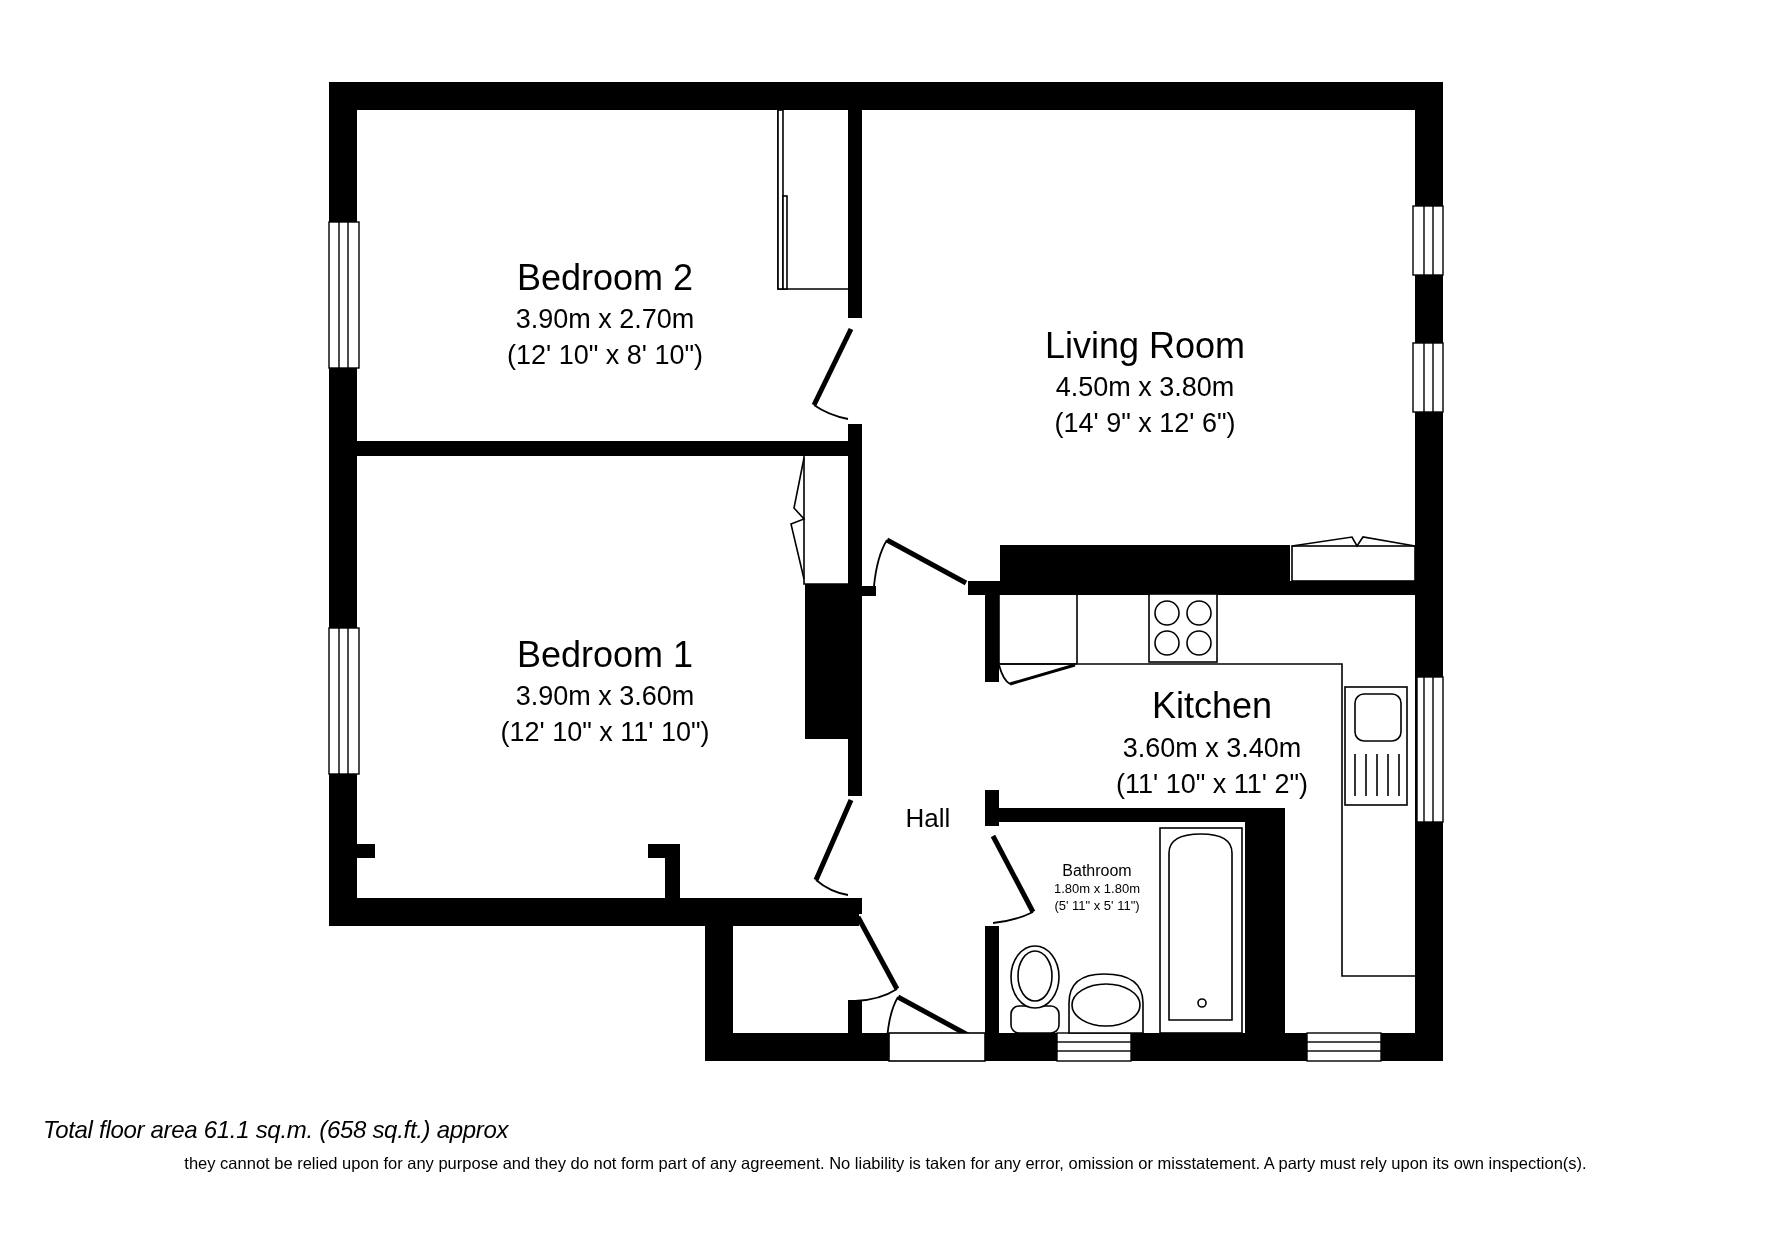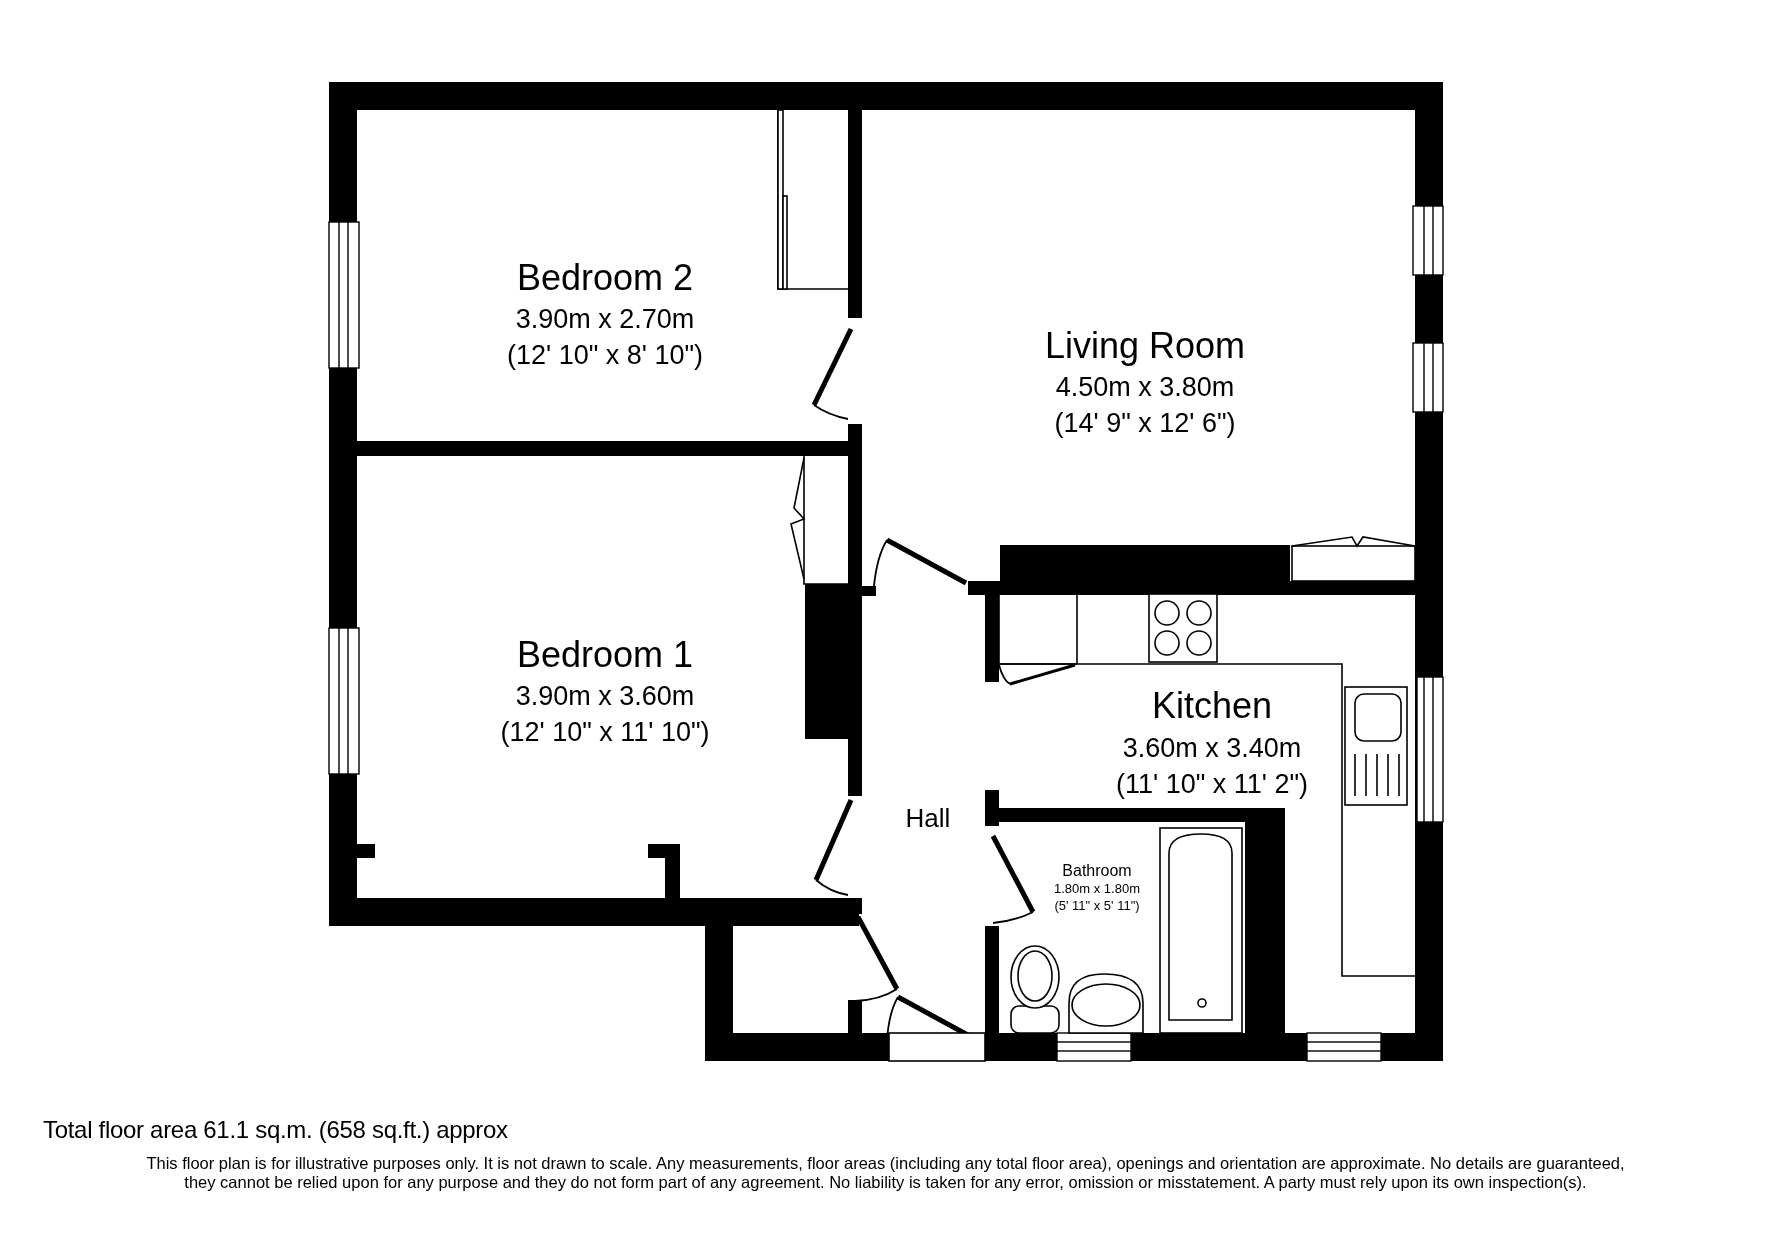--- a/index.html
+++ b/index.html
@@ -10,21 +10,21 @@
   .ln { fill:none; stroke:#000; stroke-width:1.6; }
   .door { fill:none; stroke:#000; stroke-width:5; }
   .arc { fill:none; stroke:#000; stroke-width:1.8; }
   .win { fill:#fff; stroke:#000; stroke-width:1.4; }
   svg text { font-family:"Liberation Sans", sans-serif; fill:#000; text-anchor:middle; }
   .rname { font-size:36px; }
   .rdim { font-size:27px; }
   .rname-sm { font-size:16px; }
   .rdim-sm { font-size:13px; }
   .hall { font-size:26px; }
-  #footer-total { position:absolute; left:43px; top:1116px; font-size:24px; letter-spacing:-0.3px; }
+  #footer-total { position:absolute; left:43px; top:1116px; font-size:24px; letter-spacing:-0.3px;font-style:italic; }
   #footer-disclaimer { position:absolute; left:0; top:1154px; width:1771px; text-align:center; font-size:16.5px; line-height:19px; }
   #footer-disclaimer div { white-space:nowrap; }
 </style>
 </head>
 <body>
 
 <svg id="plan" viewBox="0 0 1771 1240" xmlns="http://www.w3.org/2000/svg">
 
   <g>
 
@@ -221,15 +221,14 @@
   </g>
   <g>
     <text class="rname-sm" x="1097" y="876">Bathroom</text>
     <text class="rdim-sm" x="1097" y="893">1.80m x 1.80m</text>
     <text class="rdim-sm" x="1097" y="910">(5' 11" x 5' 11")</text>
   </g>
 </svg>
 
 <div id="footer-total">Total floor area 61.1 sq.m. (658 sq.ft.) approx</div>
 <div id="footer-disclaimer">
-  <div>This floor plan is for illustrative purposes only. It is not drawn to scale. Any measurements, floor areas (including any total floor area), openings and orientation are approximate. No details are guaranteed,</div>
   <div>they cannot be relied upon for any purpose and they do not form part of any agreement. No liability is taken for any error, omission or misstatement. A party must rely upon its own inspection(s).</div>
 </div>
 
 </body></html>

